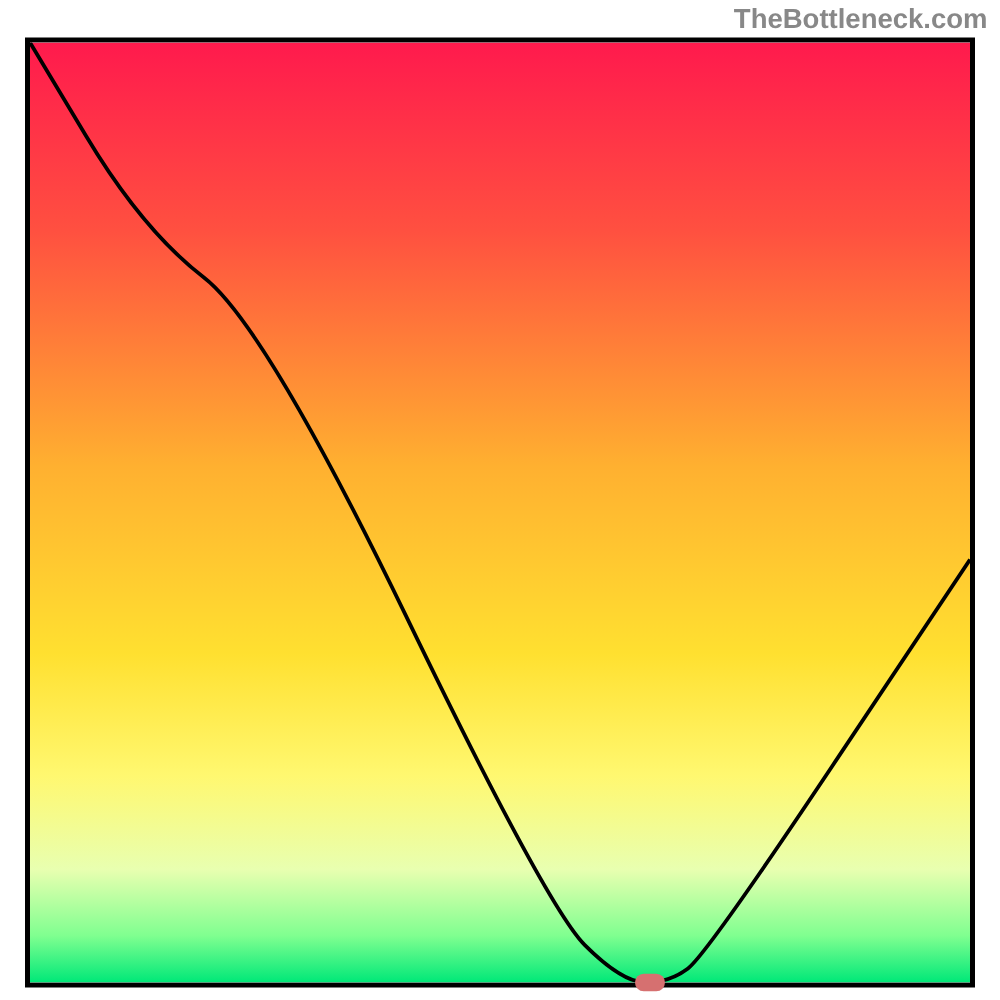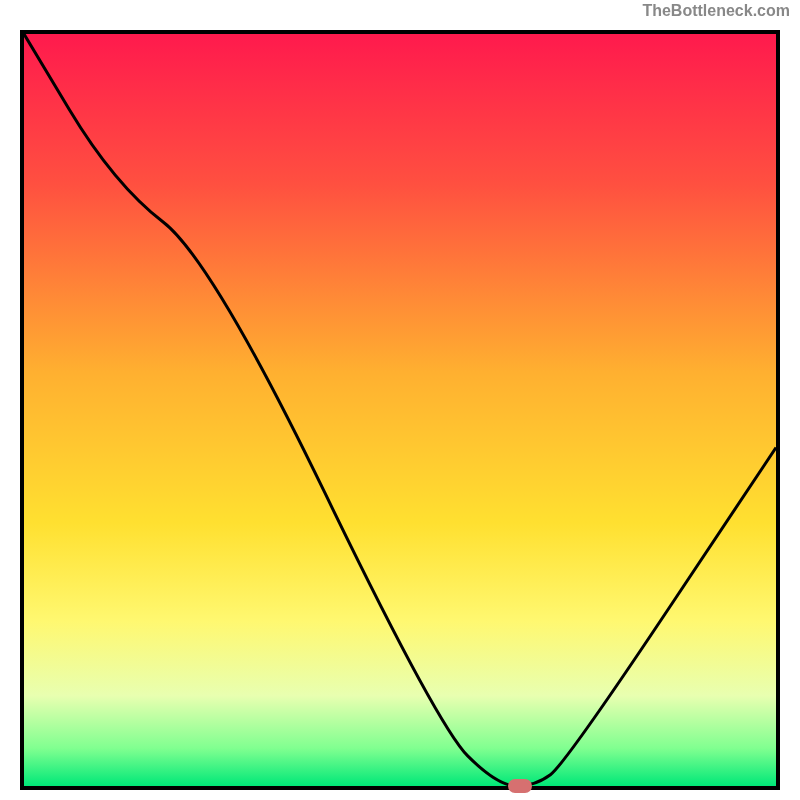--- a/index.html
+++ b/index.html
@@ -12,21 +12,21 @@
   }
   .container {
     width: 800px;
     height: 800px;
     position: relative;
   }
   .watermark {
     position: absolute;
     top: 2px;
     right: 10px;
-    font-size: 16px;
+    font-size: 22px;
     font-weight: bold;
     color: #888;
     z-index: 10;
   }
   .plot-area {
     position: absolute;
     left: 20px;
     top: 30px;
     width: 760px;
     height: 760px;

